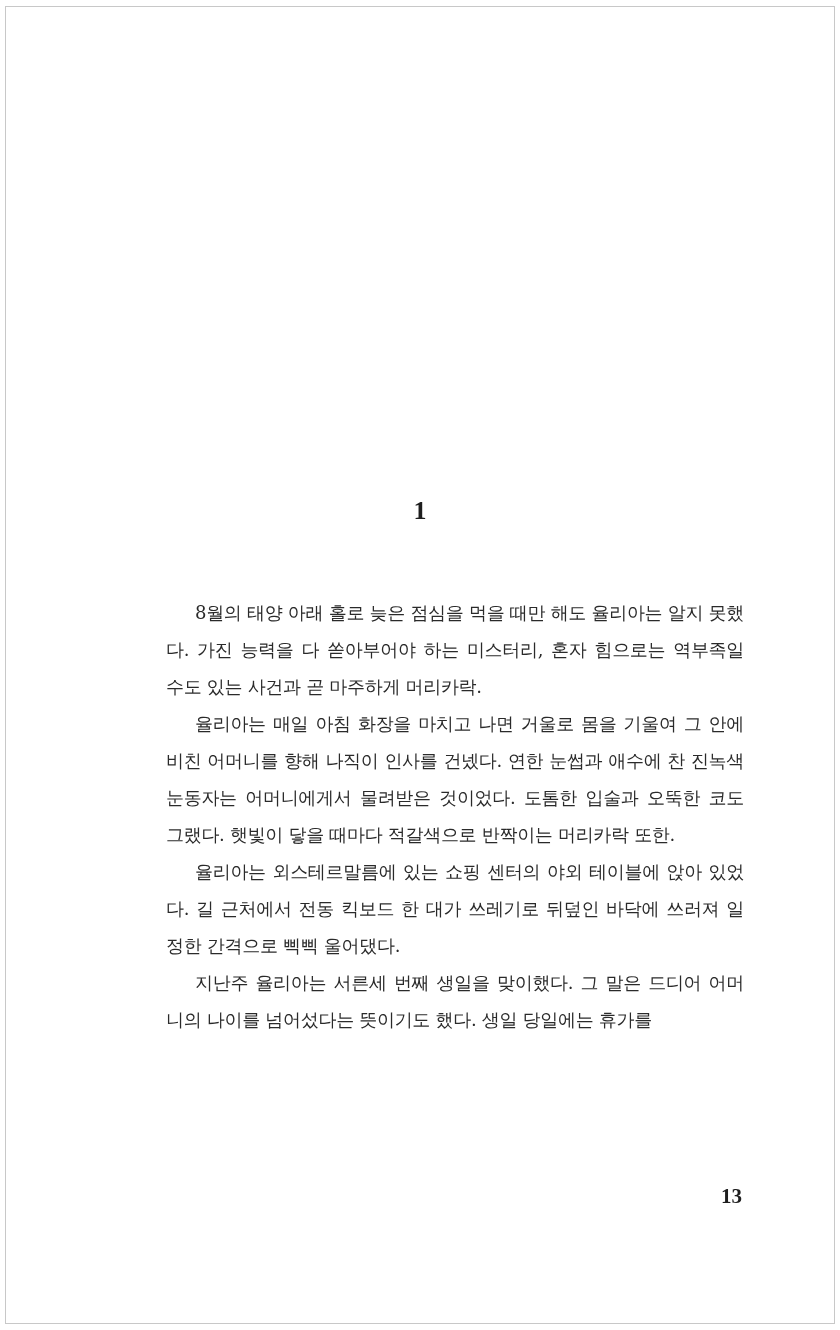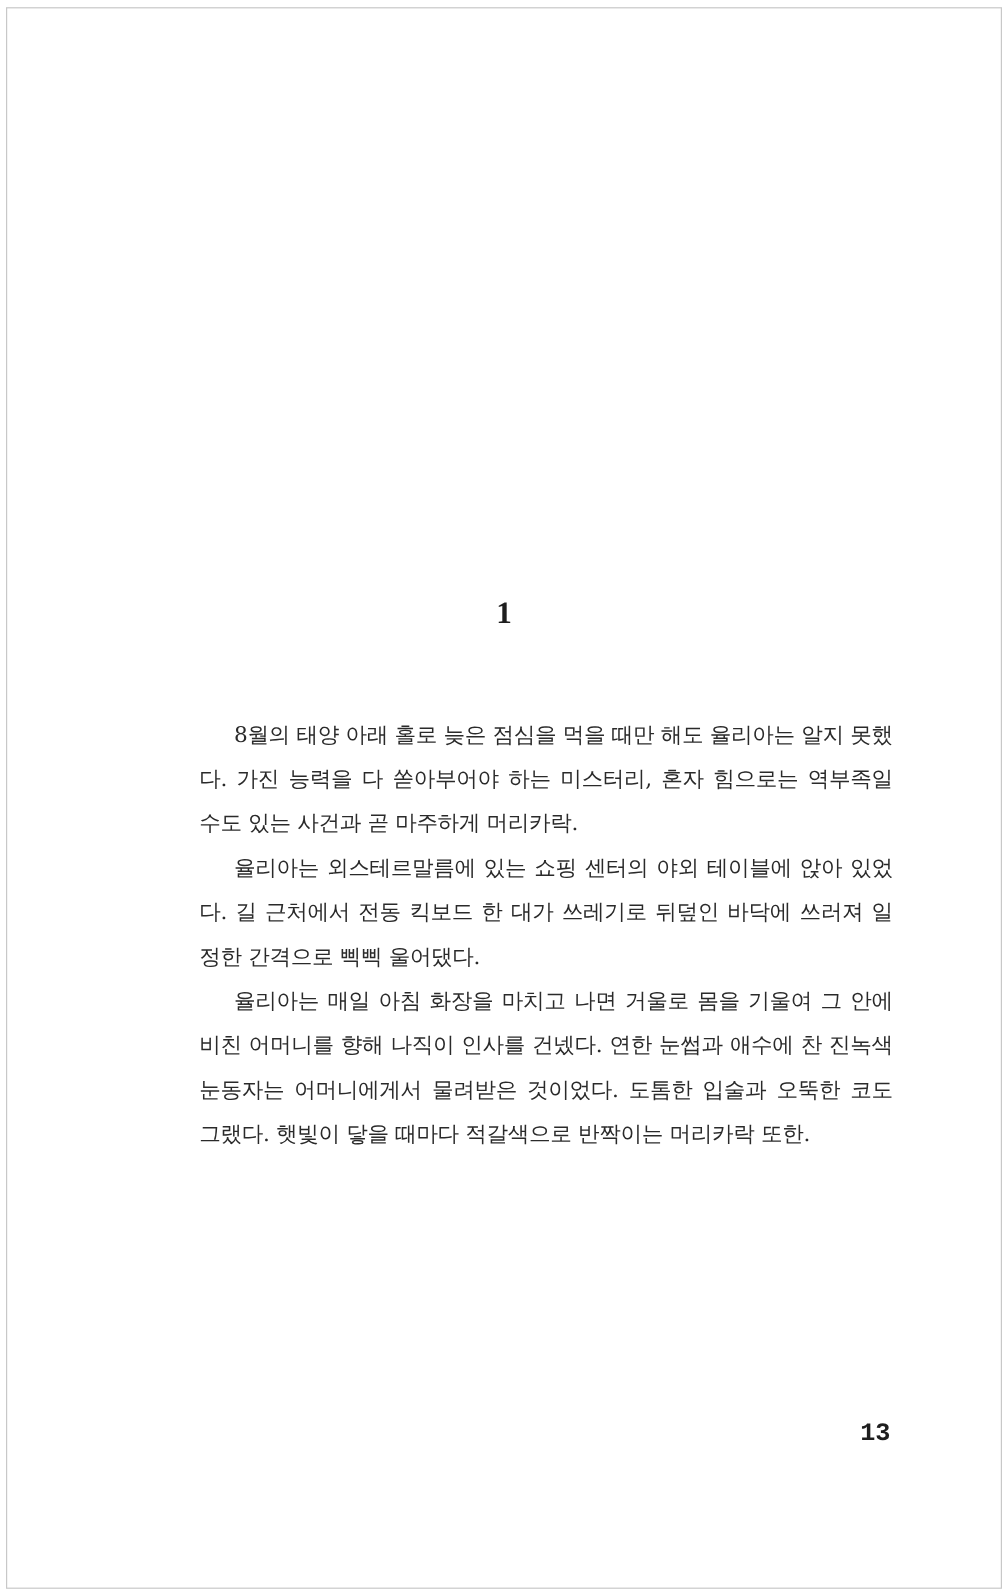--- a/index.html
+++ b/index.html
@@ -52,34 +52,35 @@
       text-indent: 29px;
       text-align: justify;
       text-align-last: left;
     }
     .page-number {
       position: absolute;
       left: 712px;
       top: 1183px;
       width: 30px;
       text-align: right;
-      font-family: Liberation Mono, monospace;
+      font-family: Liberation Serif, serif;
       font-size: 21px;
       font-weight: bold;
       color: #1e1e1e;
       line-height: 26px;
     }
   </style>
 </head>
 <body>
 
 <div class="page-frame">
 </div>
 
 <div class="chapter-number">1</div>
 
 <div class="body-text">
   <p class="paragraph">8월의 태양 아래 홀로 늦은 점심을 먹을 때만 해도 율리아는 알지 못했다. 가진 능력을 다 쏟아부어야 하는 미스터리, 혼자 힘으로는 역부족일 수도 있는 사건과 곧 마주하게 머리카락.</p>
+  <p class="paragraph">율리아는 매일 아침 화장을 마치고 나면 거울로 몸을 기울여 그 안에 비친 어머니를 향해 나직이 인사를 건넸다. 연한 눈썹과 애수에 찬 진녹색 눈동자는 어머니에게서 물려받은 것이었다. 도톰한 입술과 오뚝한 코도 그랬다. 햇빛이 닿을 때마다 적갈색으로 반짝이는 머리카락 또한.</p>
   <p class="paragraph">율리아는 외스테르말름에 있는 쇼핑 센터의 야외 테이블에 앉아 있었다. 길 근처에서 전동 킥보드 한 대가 쓰레기로 뒤덮인 바닥에 쓰러져 일정한 간격으로 삑삑 울어댔다.</p>
-  <p class="paragraph">율리아는 매일 아침 화장을 마치고 나면 거울로 몸을 기울여 그 안에 비친 어머니를 향해 나직이 인사를 건넸다. 연한 눈썹과 애수에 찬 진녹색 눈동자는 어머니에게서 물려받은 것이었다. 도톰한 입술과 오뚝한 코도 그랬다. 햇빛이 닿을 때마다 적갈색으로 반짝이는 머리카락 또한.</p>
+  <p class="paragraph">지난주 율리아는 서른세 번째 생일을 맞이했다. 그 말은 드디어 어머니의 나이를 넘어섰다는 뜻이기도 했다. 생일 당일에는 휴가를</p>
 </div>
 
 <div class="page-number">13</div>
 
 </body></html>

